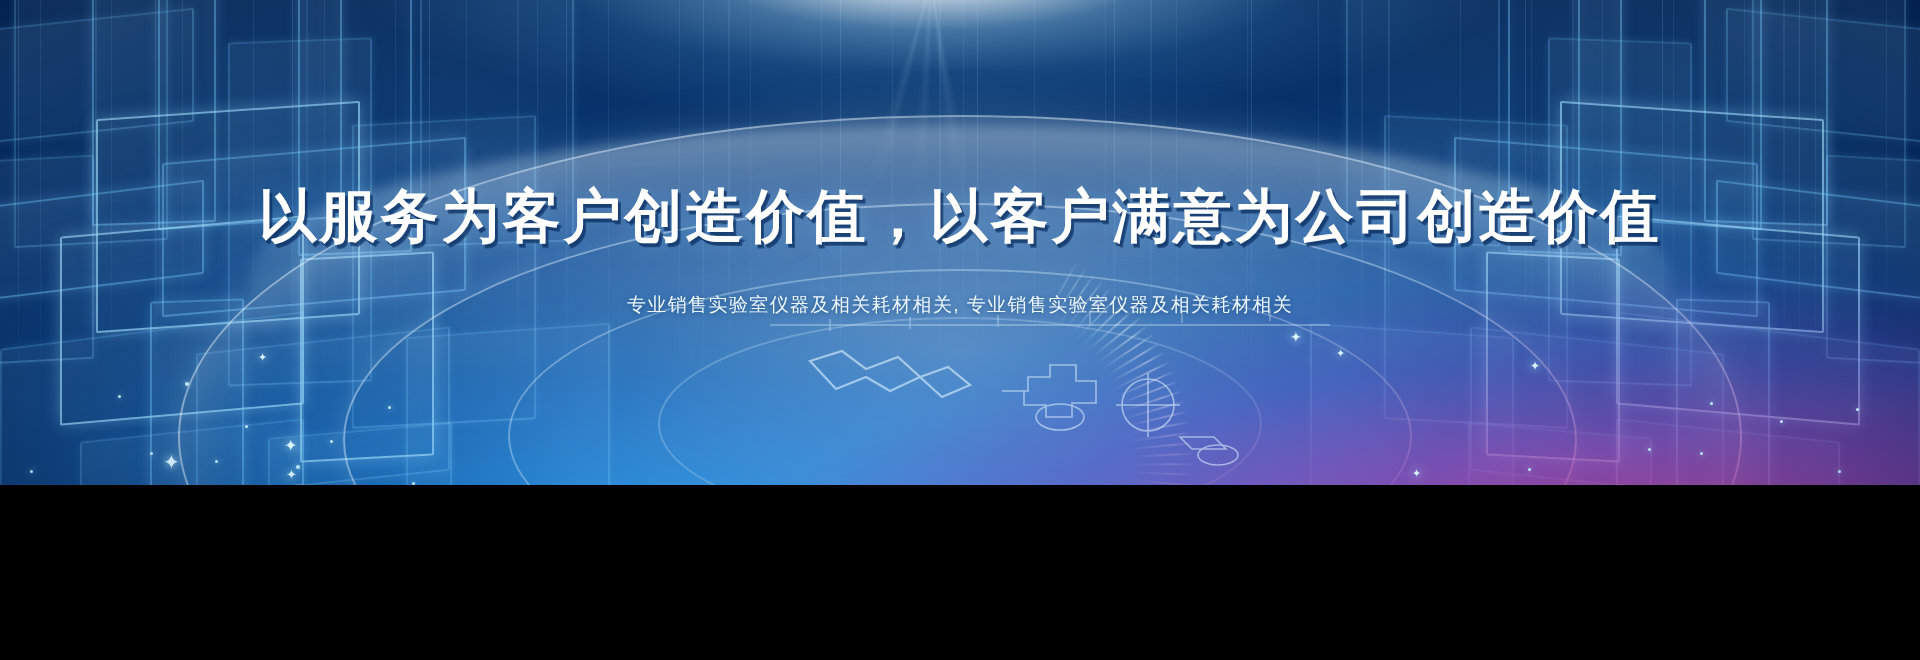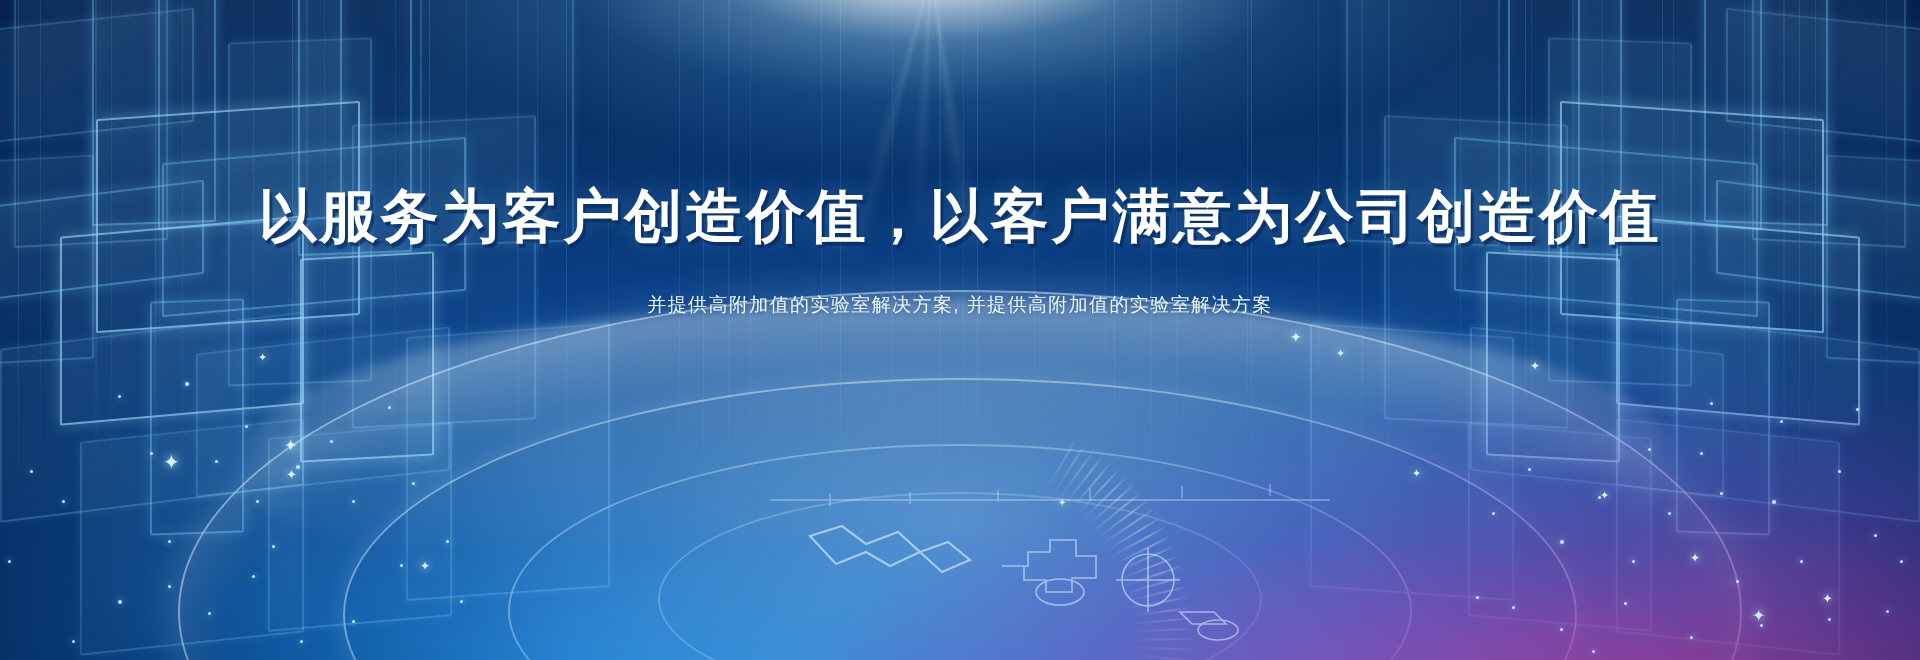--- a/index.html
+++ b/index.html
@@ -3,21 +3,21 @@
 <meta charset="utf-8">
 <style>
   html, body {
     margin: 0;
     padding: 0;
     background: #000;
   }
   #banner {
     position: relative;
     width: 1920px;
-    height: 660px;
+    height: 485px;
     overflow: hidden;
     font-family: "Liberation Sans", "DejaVu Sans", sans-serif;
     background: #ec4899;
   }
 
   
   .layer { position: absolute; inset: 0; pointer-events: none; }
 
   #base-gradient {
     background:
@@ -370,16 +370,16 @@
       <div class="star" style="left: 1412px; top: 468px; font-size: 11px;">✦</div>
       <div class="star" style="left: 1530px; top: 360px; font-size: 12px;">✦</div>
       <div class="star" style="left: 258px; top: 352px; font-size: 11px;">✦</div>
       <div class="star" style="left: 1058px; top: 498px; font-size: 10px;">✦</div>
     </div>
 
   <div class="layer" id="vignette"></div>
 
   <div id="text-block">
     <h1 id="headline">以服务为客户创造价值，以客户满意为公司创造价值</h1>
-    <p id="subheadline">并提供高附加值的实验室解决方案, 并提供高附加值的实验室解决方案</p>
+    <p id="subheadline">专业销售实验室仪器及相关耗材相关, 专业销售实验室仪器及相关耗材相关</p>
   </div>
 
 </div>
 
 </body></html>

